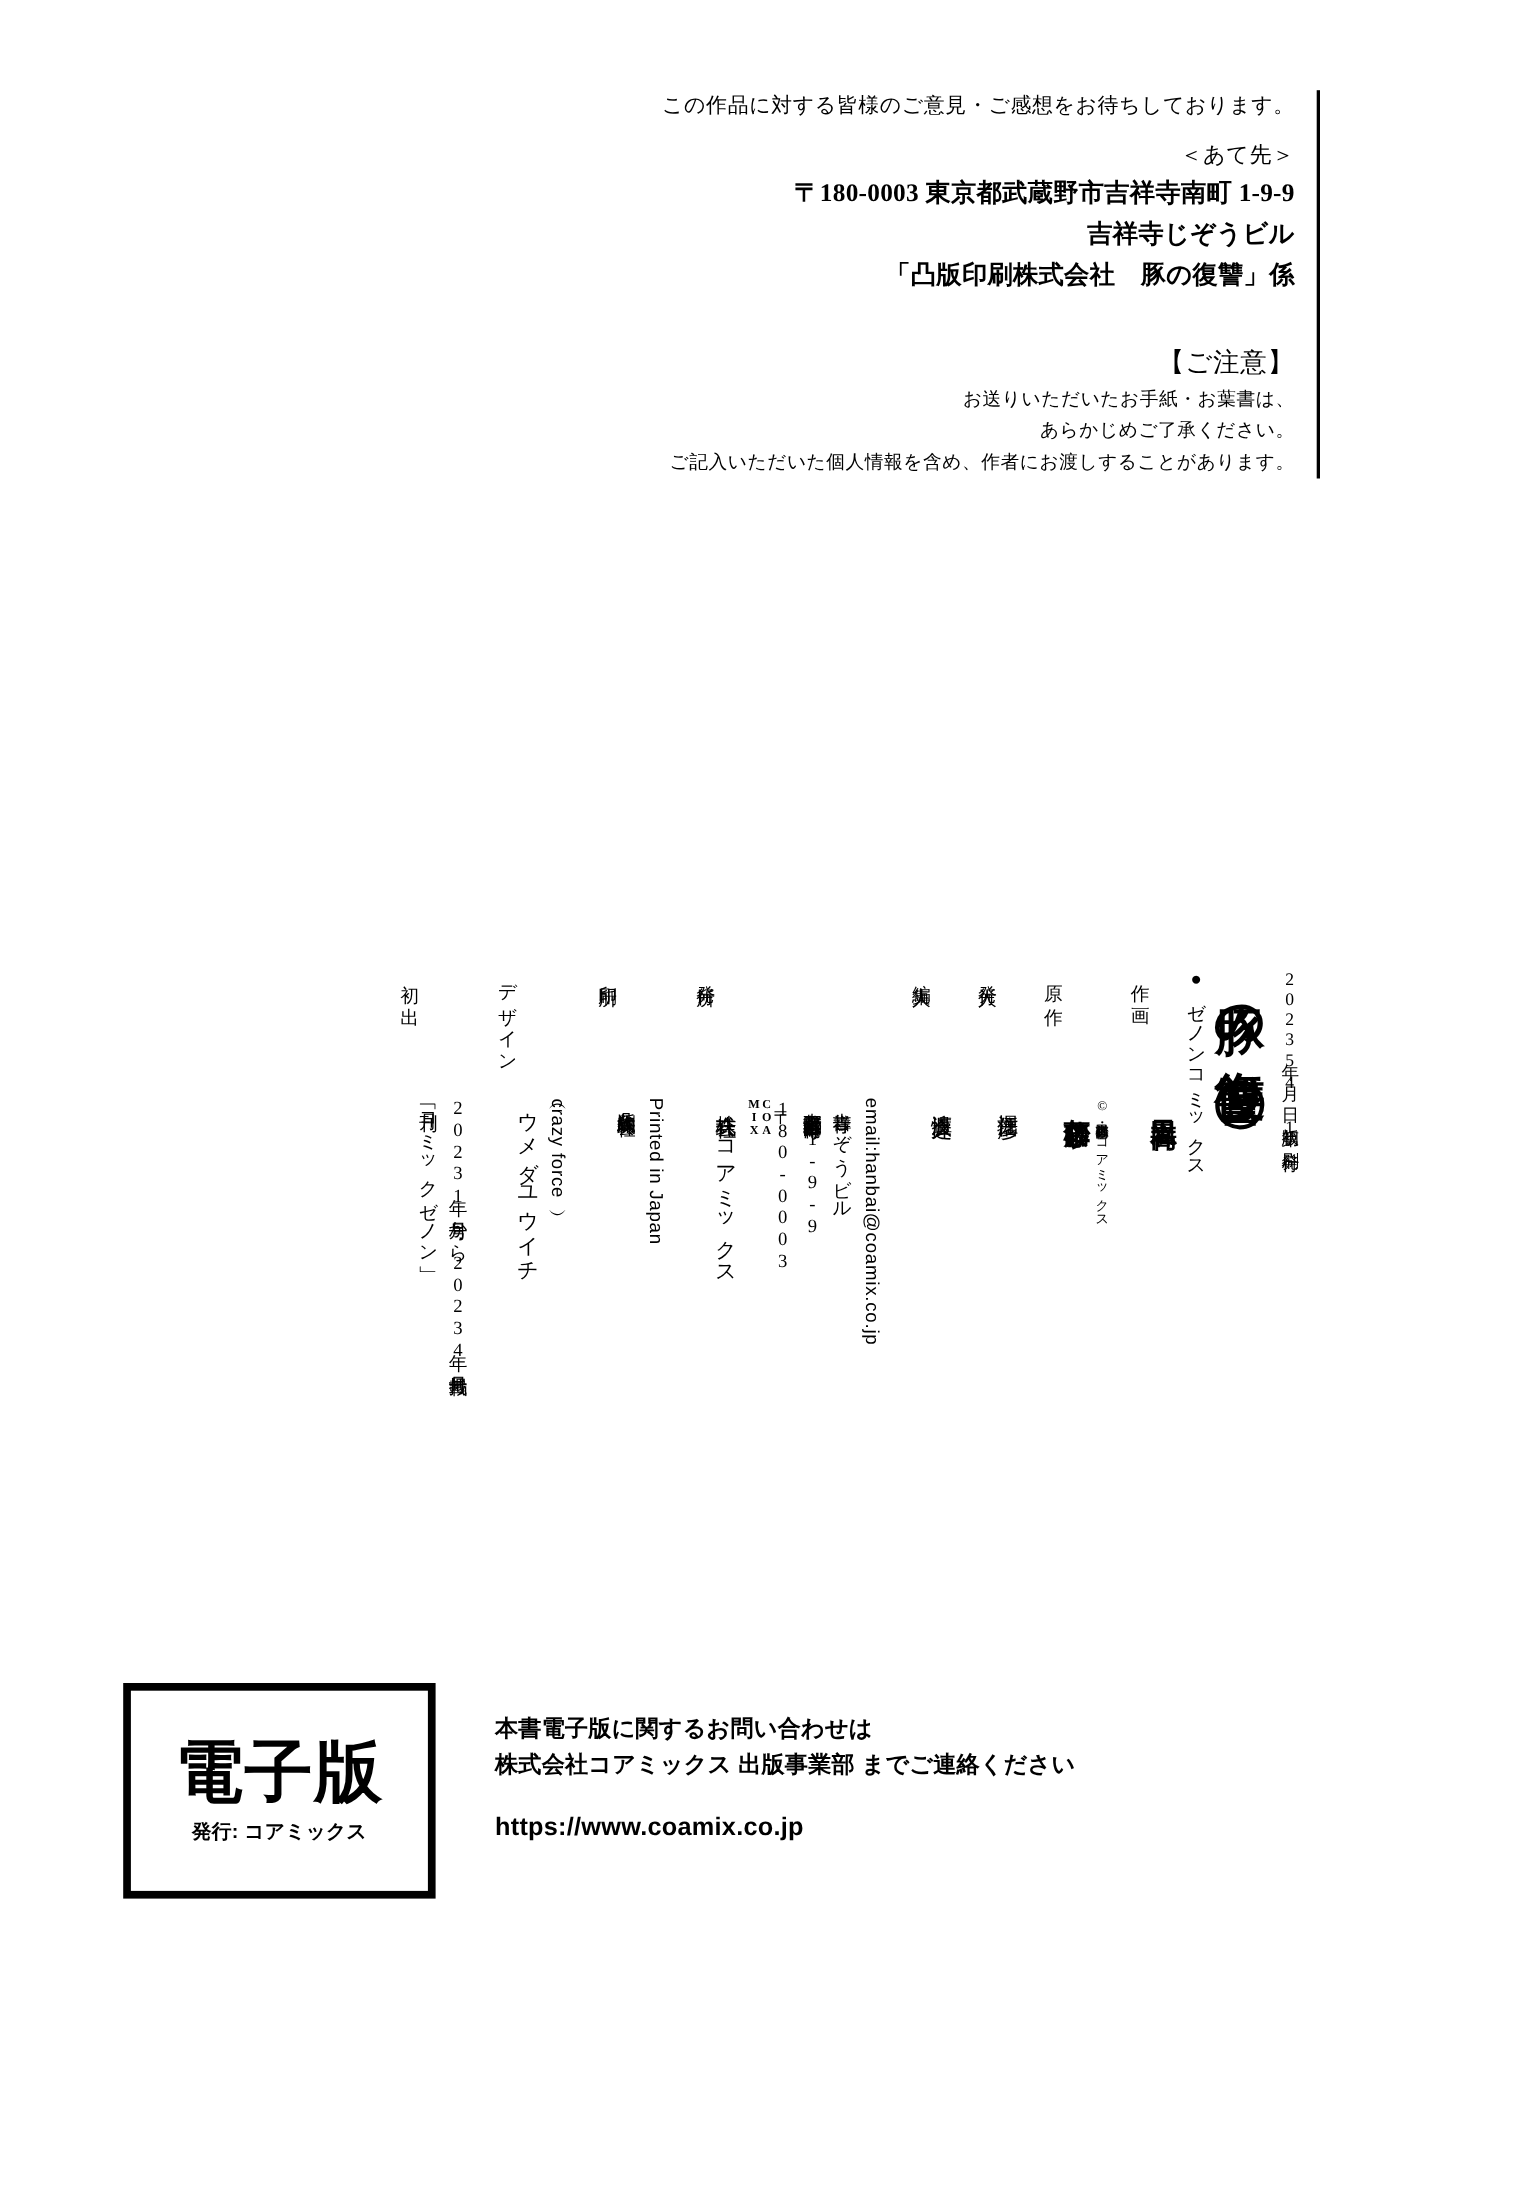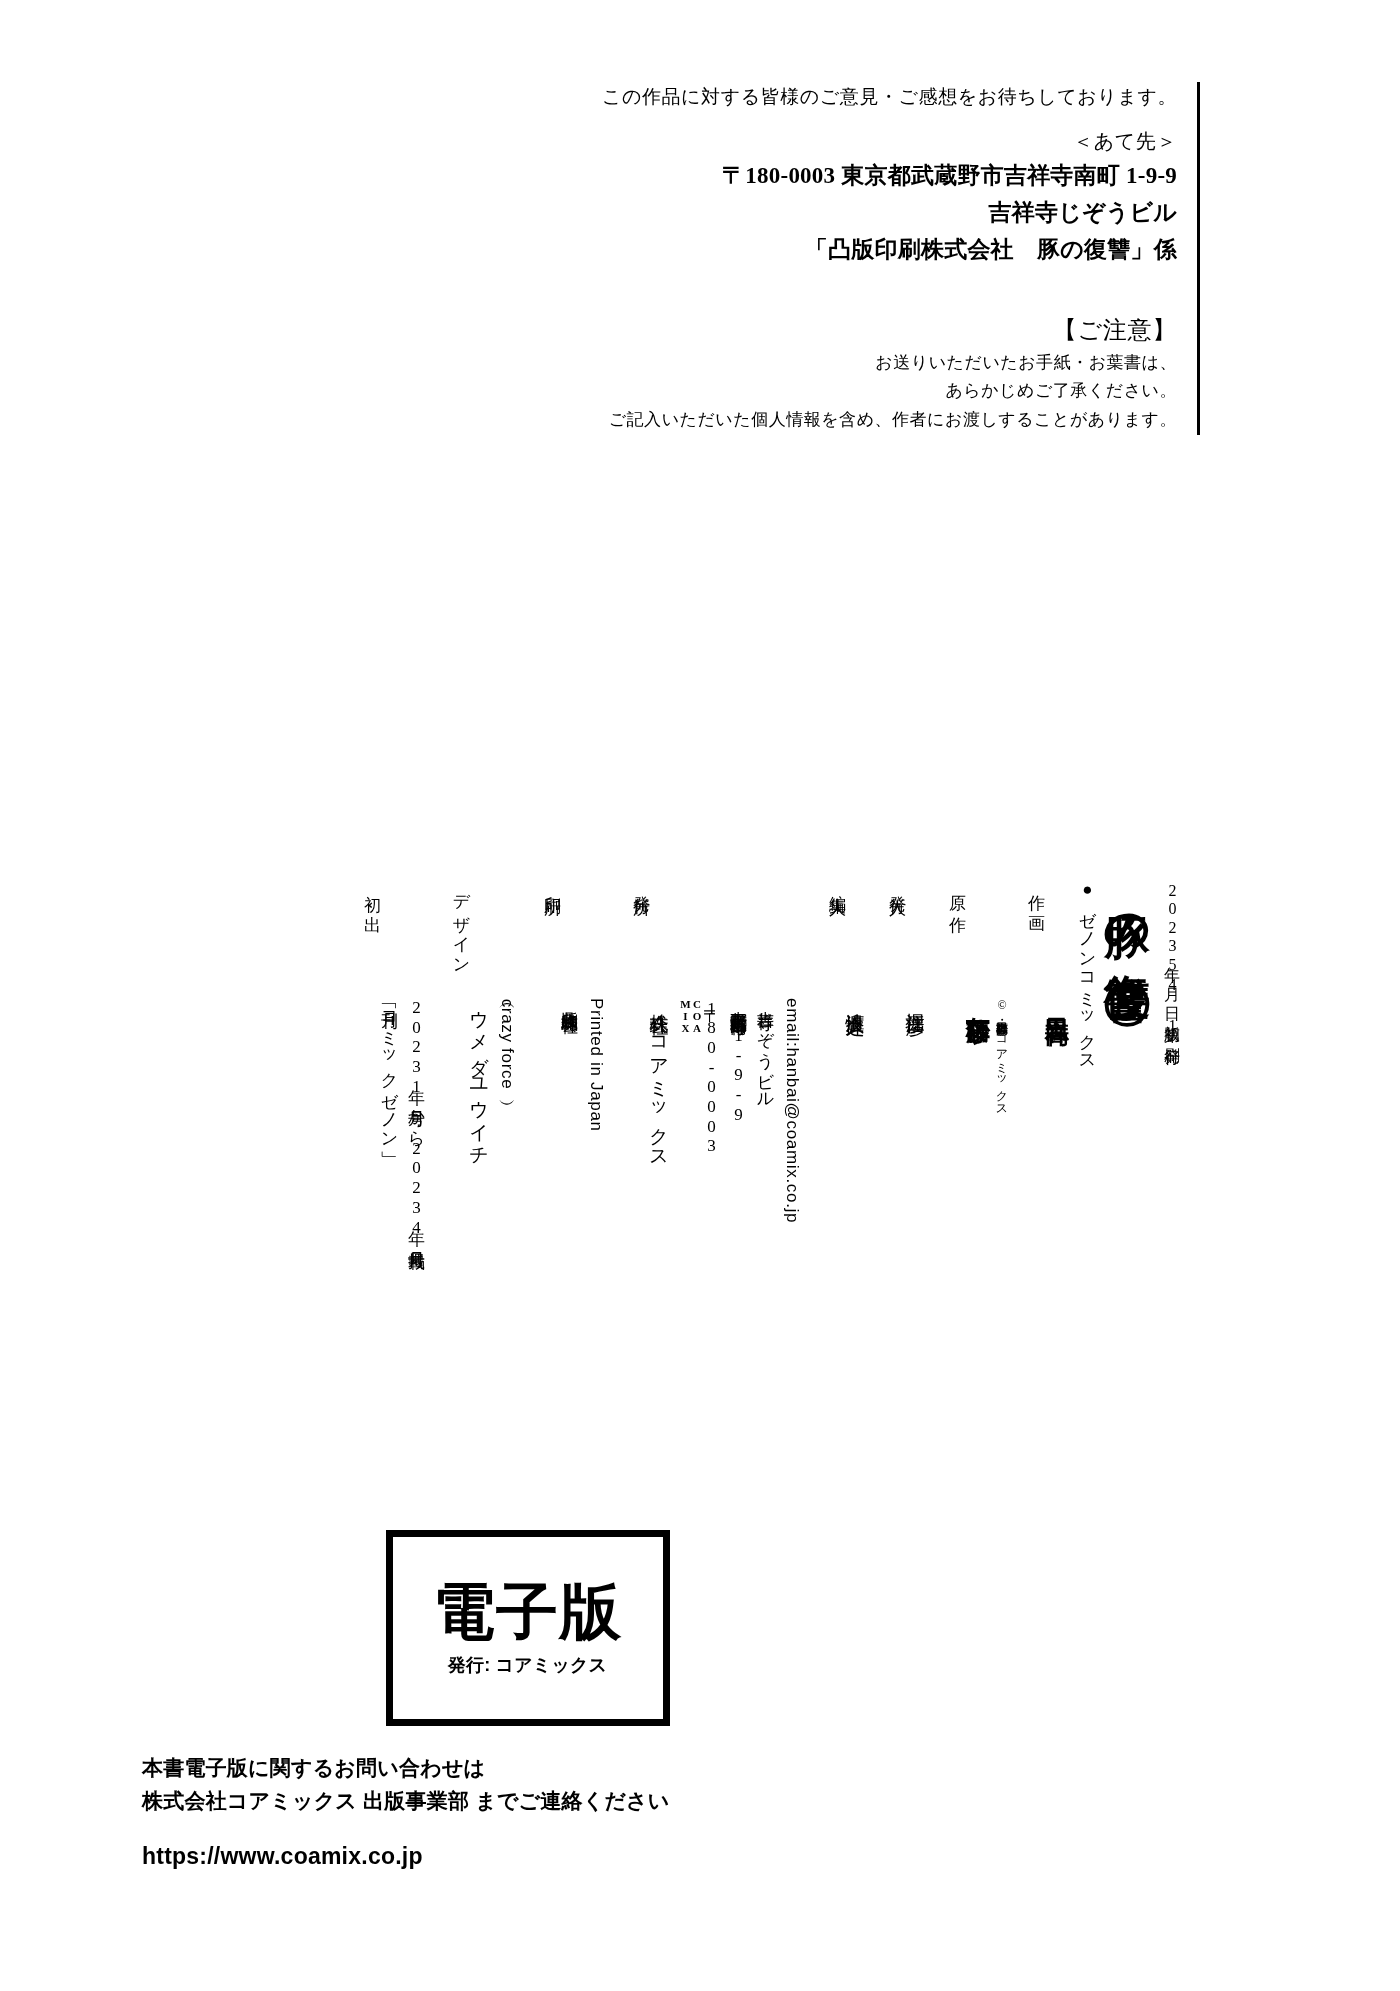--- a/index.html
+++ b/index.html
@@ -172,22 +172,23 @@
     padding-top: 118px;
     margin-right: 1px;
   }
 
   
   #digital-block {
     position: absolute;
     left: 112px;
     top: 1530px;
     display: flex;
-    flex-direction: column;
-    align-items: flex-end;
+    flex-direction: row;
+    align-items: flex-start;
+    gap: 24px;
   }
   #denshi-box {
     border: 7px solid #000;
     width: 284px;
     height: 196px;
     box-sizing: border-box;
     display: flex;
     flex-direction: column;
     align-items: center;
     justify-content: center;

